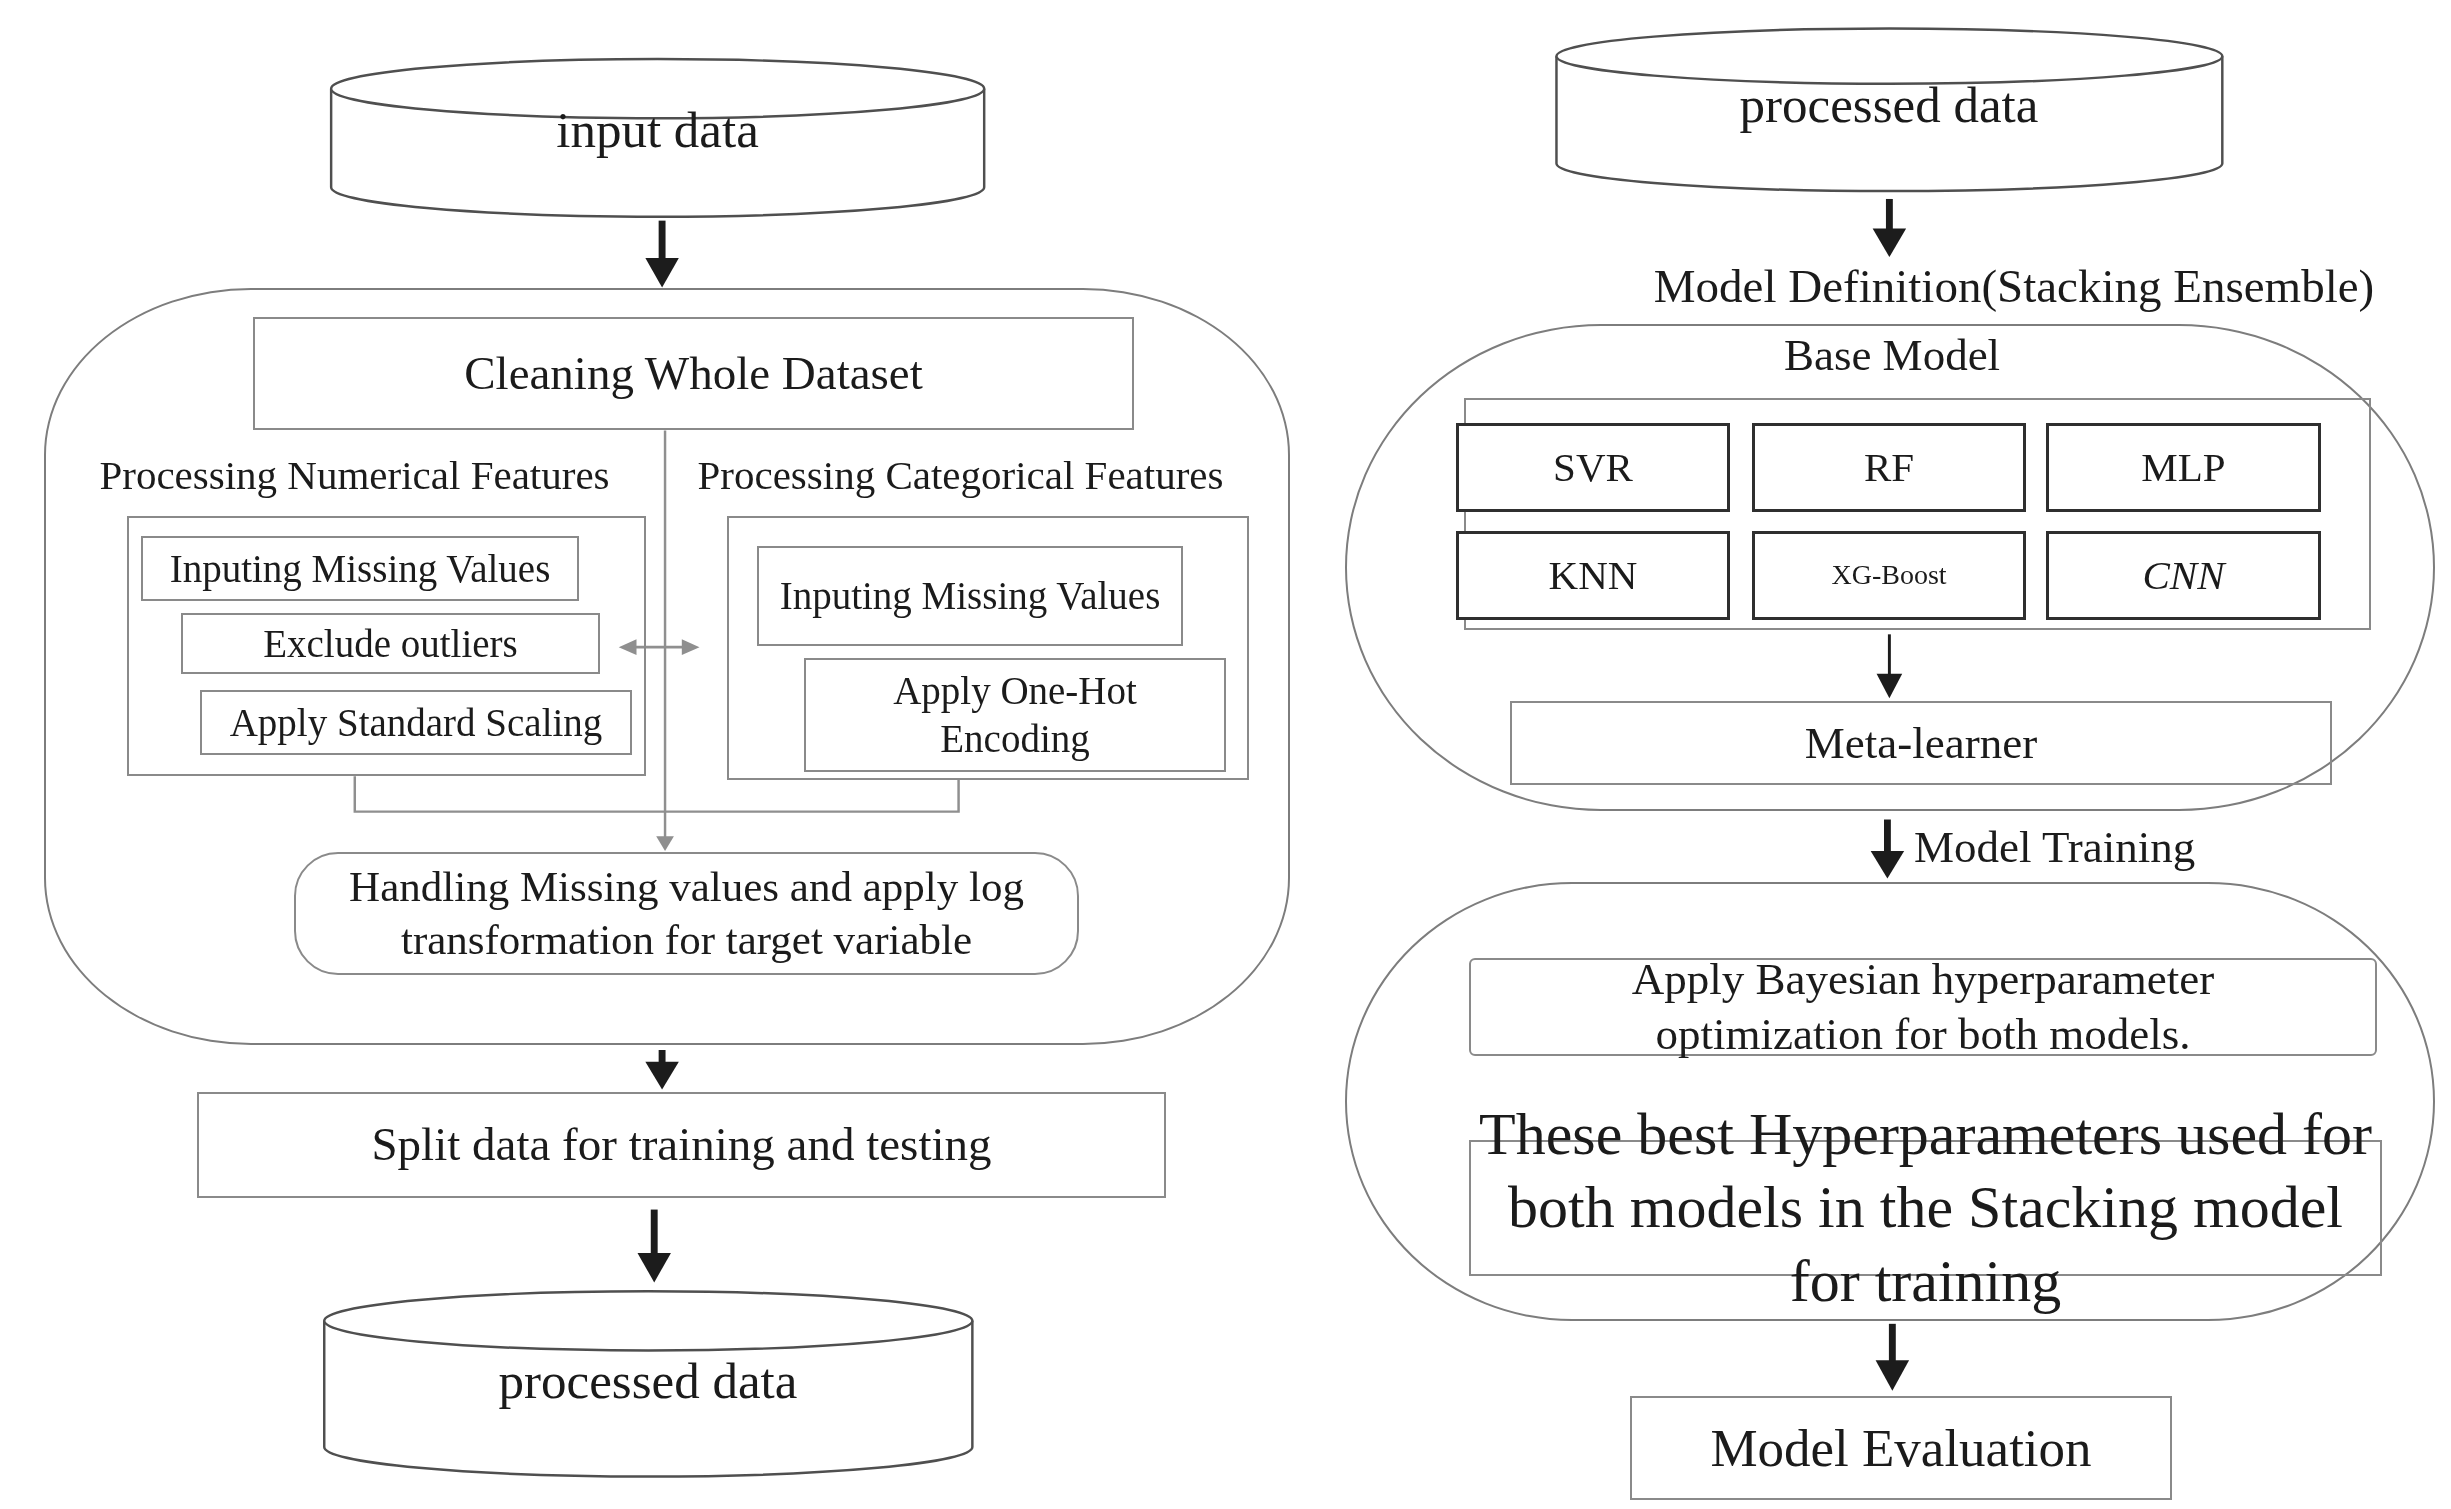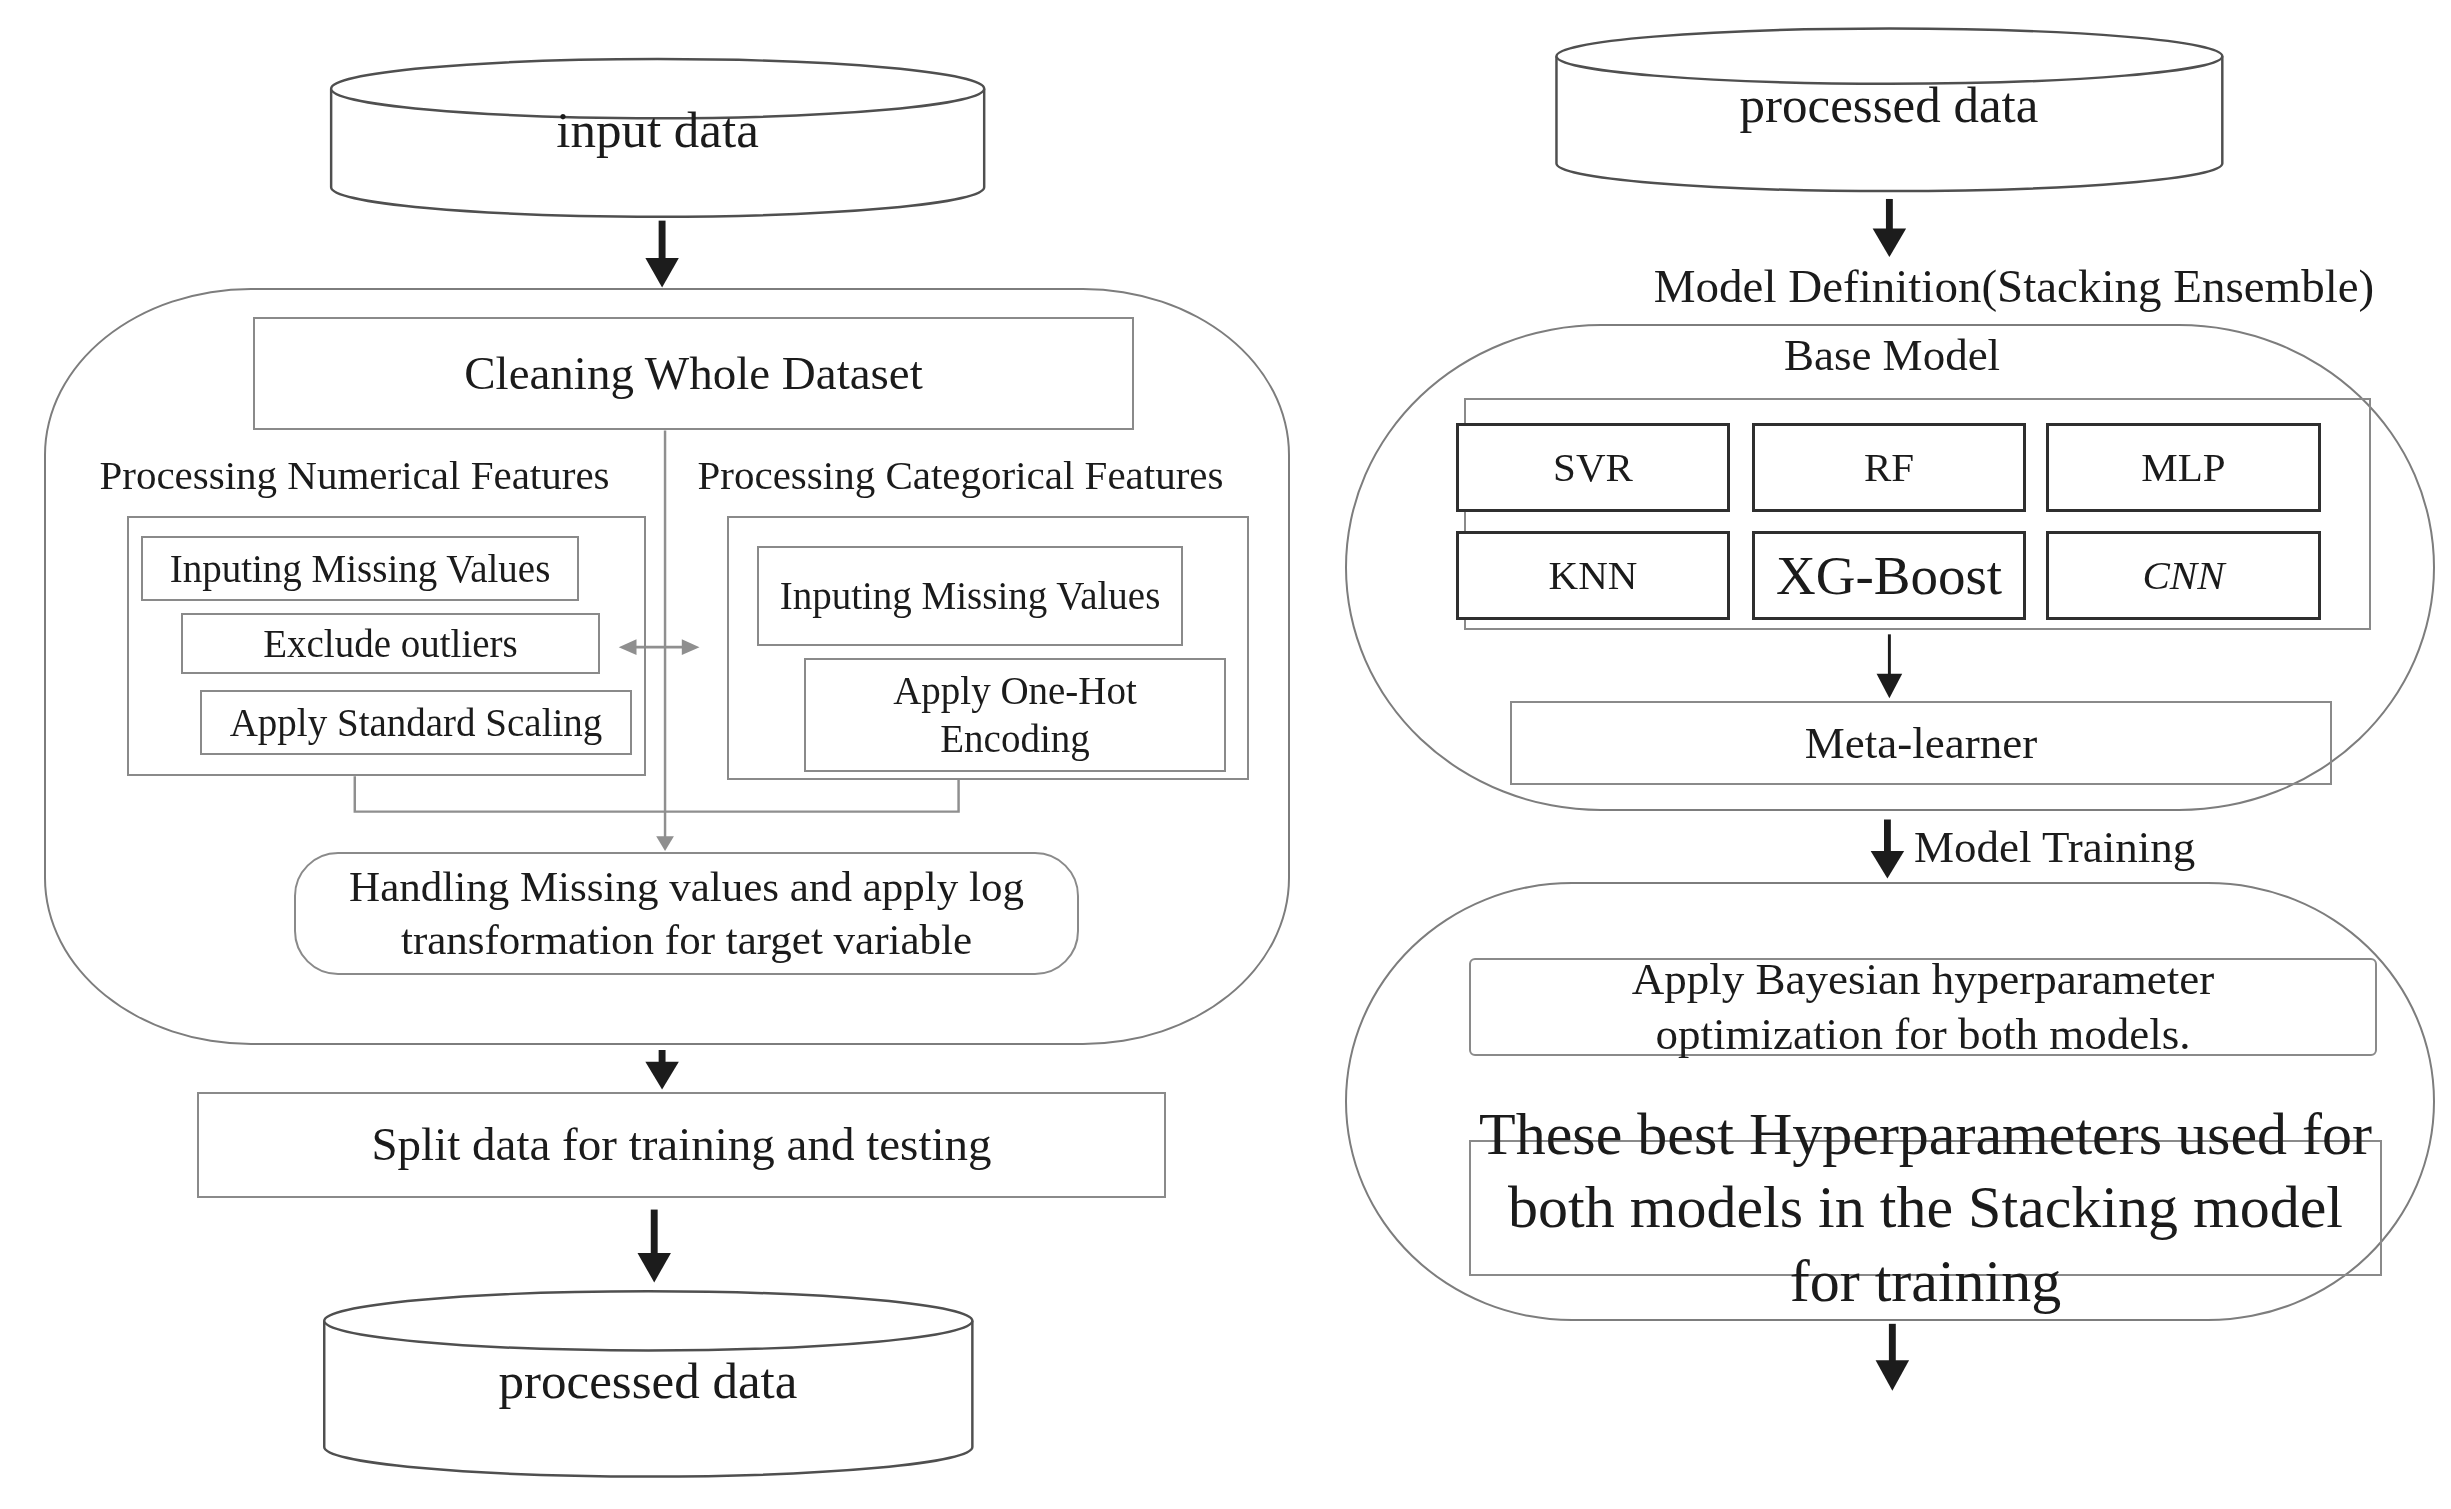--- a/index.html
+++ b/index.html
@@ -143,26 +143,27 @@
   <div class="lbl" style="left:1620px;top:259px;width:788px;height:55px;font-size:47px;">Model Definition(Stacking Ensemble)</div>
 
   <div class="lbl" style="left:1441px;top:329px;width:902px;height:53px;font-size:45px;">Base Model</div>
 
   <div class="box" style="left:1436px;top:398px;width:907px;height:232px;"></div>
 
   <div class="cell lbl" style="left:1456px;top:423px;width:274px;height:89px;font-size:41px;">SVR</div>
   <div class="cell lbl" style="left:1752px;top:423px;width:274px;height:89px;font-size:41px;">RF</div>
   <div class="cell lbl" style="left:2046px;top:423px;width:275px;height:89px;font-size:41px;">MLP</div>
   <div class="cell lbl" style="left:1456px;top:531px;width:274px;height:89px;font-size:41px;">KNN</div>
-  <div class="cell lbl" style="left:1752px;top:531px;width:274px;height:89px;font-size:55px;">XG-Boost</div>
+  <div class="cell lbl" style="left:1752px;top:531px;width:274px;height:89px;font-size:28px;">XG-Boost</div>
   <div class="cell lbl" style="left:2046px;top:531px;width:275px;height:89px;font-size:41px;font-style:italic;">CNN</div>
 
   <div class="box" style="left:1482px;top:701px;width:822px;height:84px;font-size:45px;">Meta-learner</div>
 
   <div class="lbl" style="left:1914px;top:820px;width:414px;height:55px;font-size:45px;justify-content:flex-start;text-align:left;">Model Training</div>
 
   <div class="box" style="left:1441px;top:958px;width:908px;height:98px;font-size:45px;padding:0 62px;border-radius:6px;">Apply Bayesian hyperparameter optimization for both models.</div>
 
   <div class="box" style="left:1441px;top:1140px;width:913px;height:136px;font-size:60px;padding:0 7.9px;">These best Hyperparameters used for both models in the Stacking model for training</div>
 
+  <div class="box" style="left:1602px;top:1396px;width:542px;height:104px;font-size:53px;">Model Evaluation</div>
 
 </div>
 
 
 </body></html>

